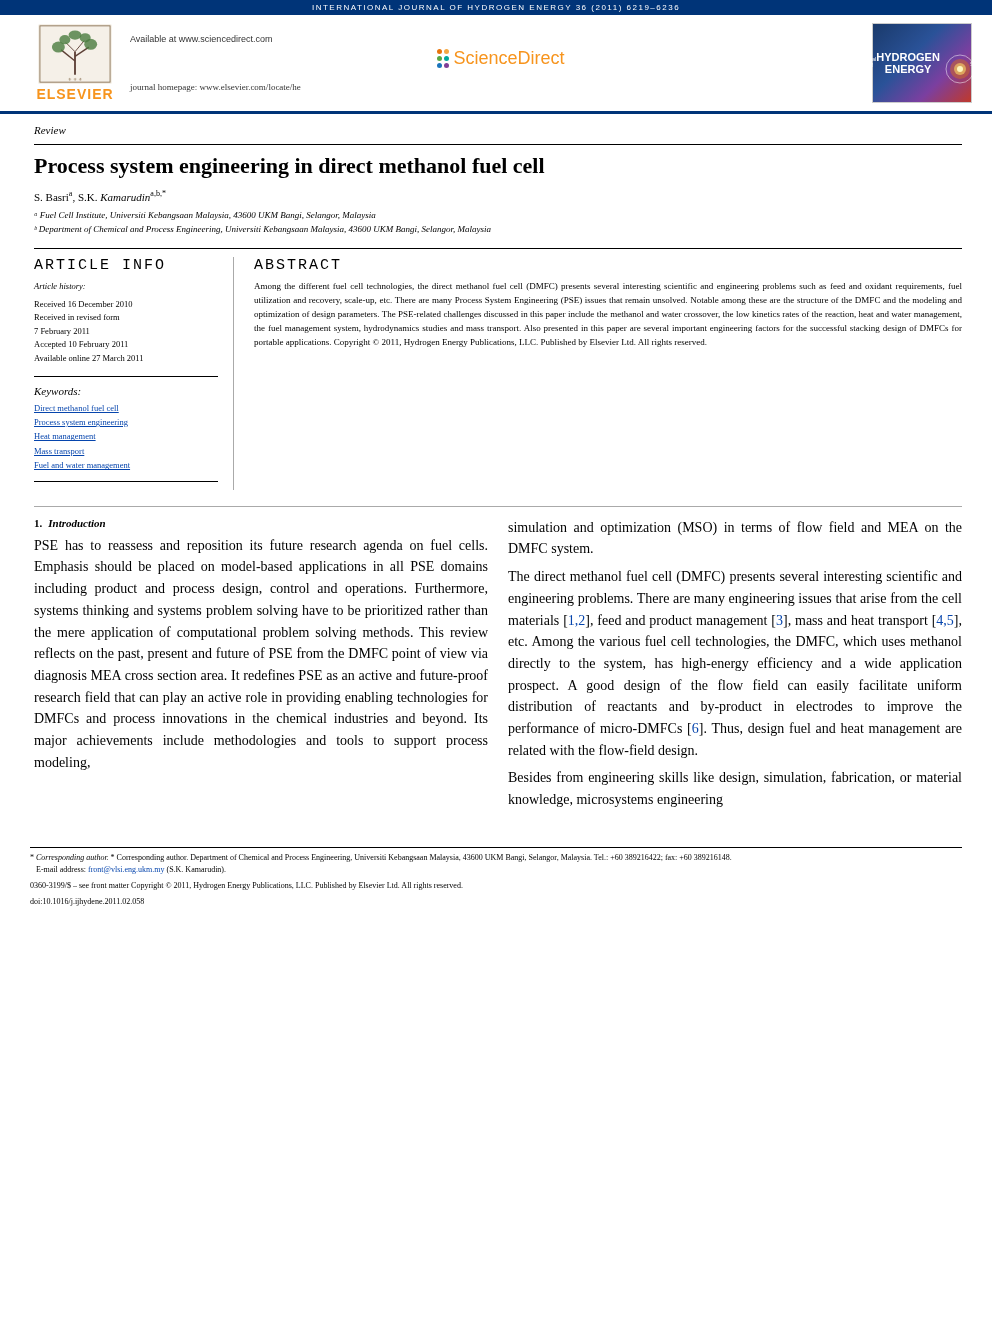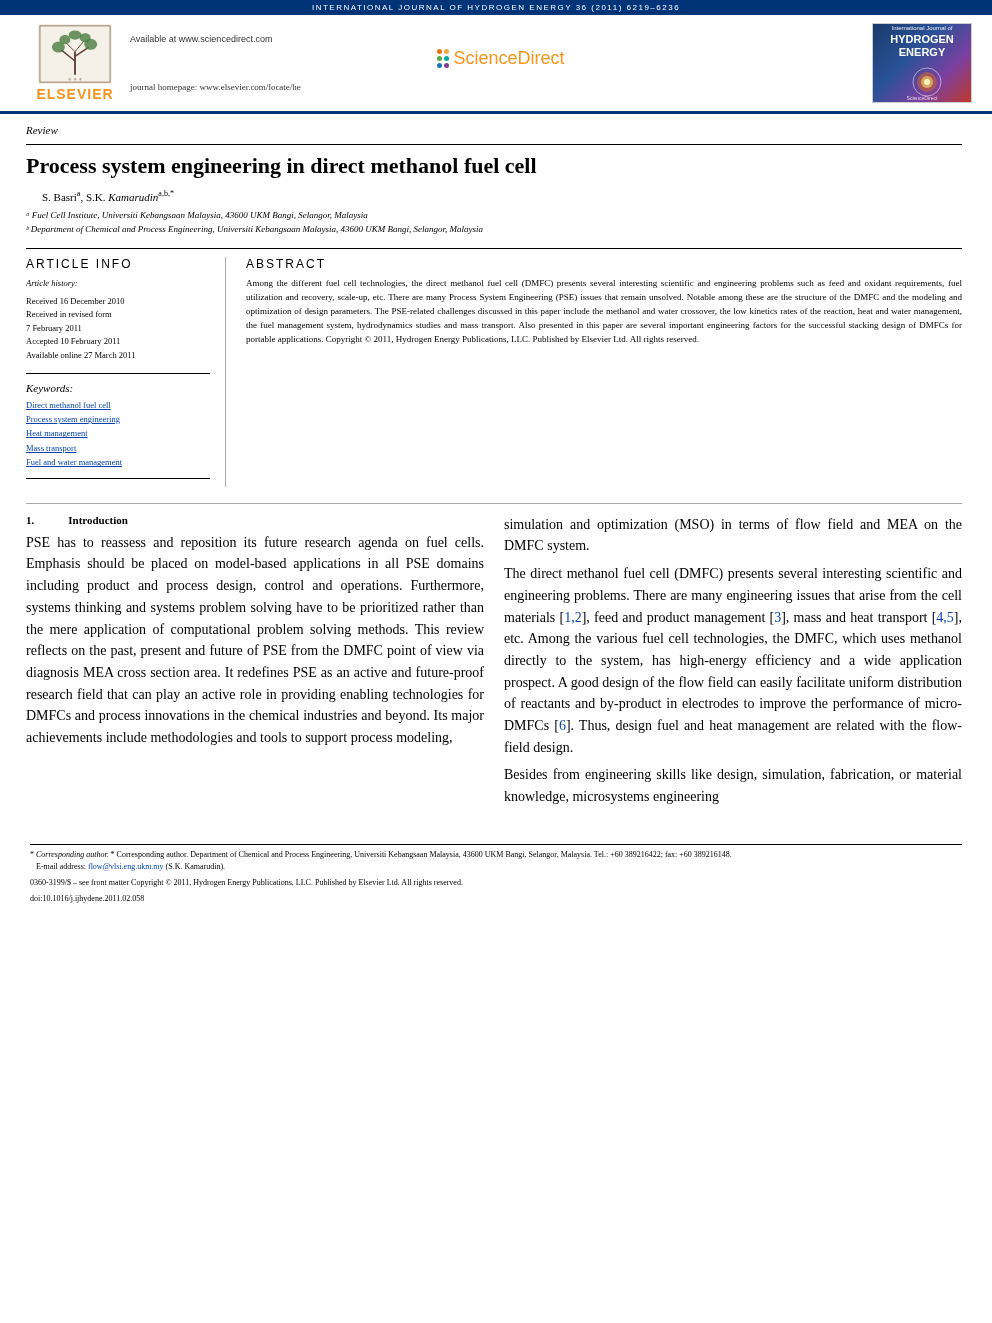--- a/index.html
+++ b/index.html
@@ -106,41 +106,40 @@
       font-family: Liberation Serif, serif;
       margin-top: 13px;
     }
 
     .hydrogen-cover {
       width: 100px;
       height: 80px;
       background: linear-gradient(135deg, #1a3a6b 0%, #2a5298 40%, #7b3fa0 70%, #c0392b 100%);
       border: 1px solid #ccc;
       display: flex;
-      flex-direction: column;
       align-items: center;
       justify-content: center;
       color: white;
       font-size: 7px;
       font-family: Arial, sans-serif;
       text-align: center;
       padding: 4px;
       position: relative;
     }
 
     .hydrogen-title {
       font-size: 11px;
       font-weight: bold;
       line-height: 1.1;
       text-transform: uppercase;
     }
 
     
     .article-content {
-      padding: 10px 30px 20px 26px;
+      padding: 10px 30px 20px 34px;
     }
 
     .review-label {
       font-style: italic;
       font-size: 11px;
       margin-bottom: 4px;
       color: #000;
     }
 
     .article-title {
@@ -148,21 +147,20 @@
       font-weight: bold;
       margin-bottom: 10px;
       line-height: 1.2;
       color: #000;
     }
 
     .authors {
       font-size: 11px;
       margin-bottom: 6px;
       color: #000;
-      margin-left: 16px;
     }
 
     .authors sup {
       font-size: 8px;
     }
 
     .affiliations {
       font-size: 9px;
       font-style: italic;
       color: #000;
@@ -187,23 +185,23 @@
       flex-shrink: 0;
       border-right: 1px solid #aaa;
       padding-right: 15px;
     }
 
     .right-col {
       flex: 1;
     }
 
     .section-label {
-      font-size: 12px;
+      font-size: 15px;
       letter-spacing: 2px;
-      font-family: Liberation Sans, sans-serif;
+      font-family: Liberation Mono, monospace;
       margin-bottom: 6px;
       color: #000;
     }
 
     .article-history {
       font-size: 8.5px;
       line-height: 1.6;
       margin-bottom: 10px;
     }
 
@@ -264,22 +262,22 @@
       margin-bottom: 6px;
       display: flex;
       gap: 6px;
     }
 
     .section-num {
       font-weight: bold;
     }
 
     .section-title-text {
-      font-weight: bold;
-      margin-left: 28px;
+      font-style: italic;
+      font-weight: bold;
     }
 
     .body-text {
       font-size: 14px;
       line-height: 1.55;
       text-align: justify;
       margin-bottom: 6px;
     }
 
     .body-text a, .ref-link {
@@ -455,21 +453,21 @@
 
 <hr class="footer-divider">
 <div class="footer-notes">
   <div>
     <span>* </span>
     <em>Corresponding author.</em>
     <span>* Corresponding author. Department of Chemical and Process Engineering, Universiti Kebangsaan Malaysia, 43600 UKM Bangi, Selangor, Malaysia. Tel.: +60 389216422; fax: +60 389216148.</span>
   </div>
   <div>
     &nbsp;&nbsp;&nbsp;<span>E-mail address:</span>
-    <a style="color:#0645ad;">flow@vlsi.eng.ukm.my</a>
+    <a style="color:#0645ad;">front@vlsi.eng.ukm.my</a>
     <span> (S.K. Kamarudin).</span>
   </div>
   <div class="copyright-line">
     <span>0360-3199/$ – see front matter Copyright © 2011, Hydrogen Energy Publications, LLC. Published by Elsevier Ltd. All rights reserved.</span>
   </div>
   <div class="copyright-line">
     <span>doi:10.1016/j.ijhydene.2011.02.058</span>
   </div>
 </div>
 

